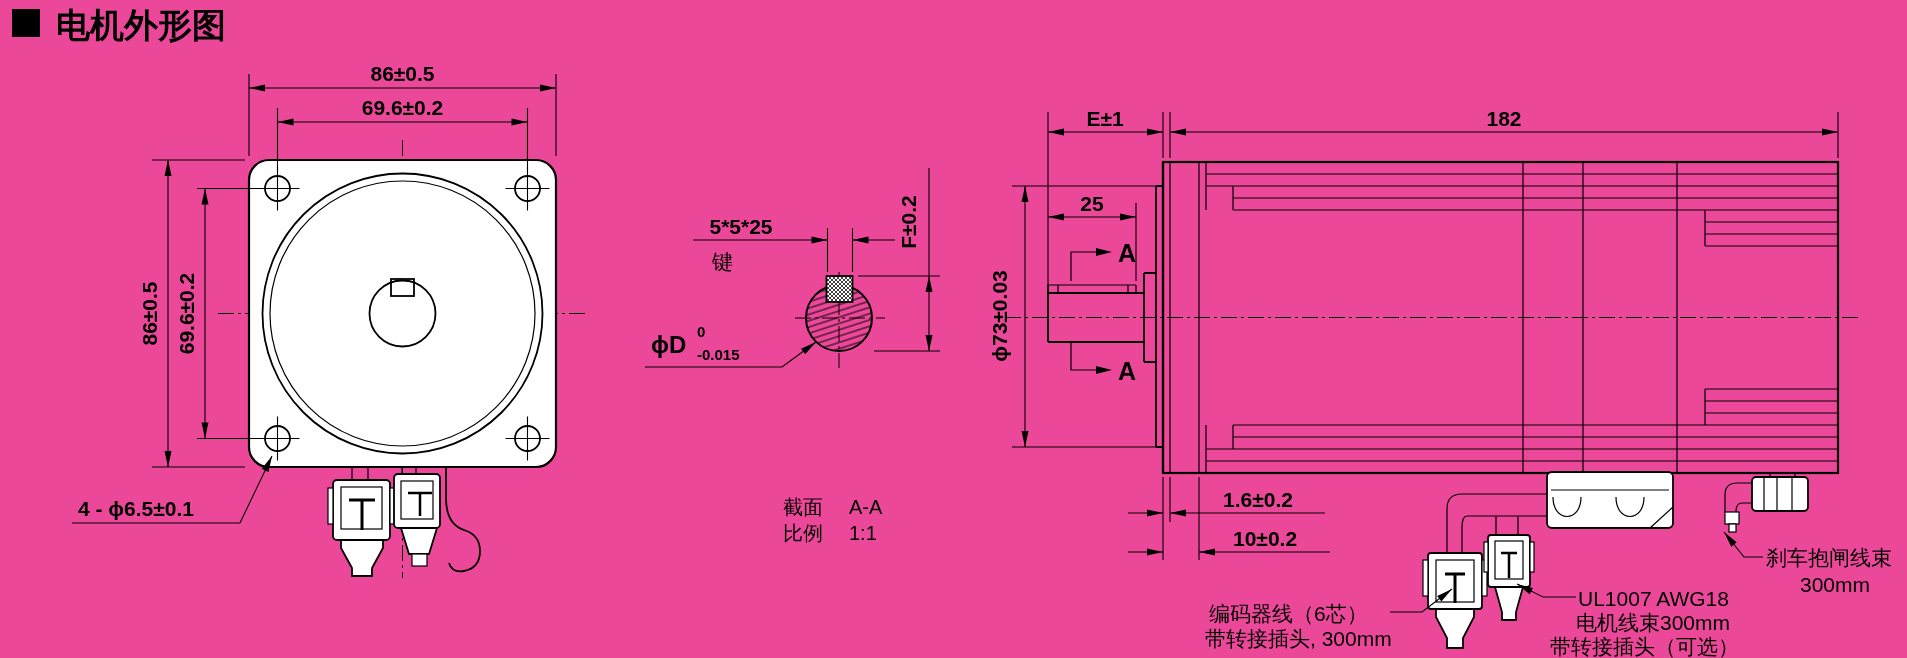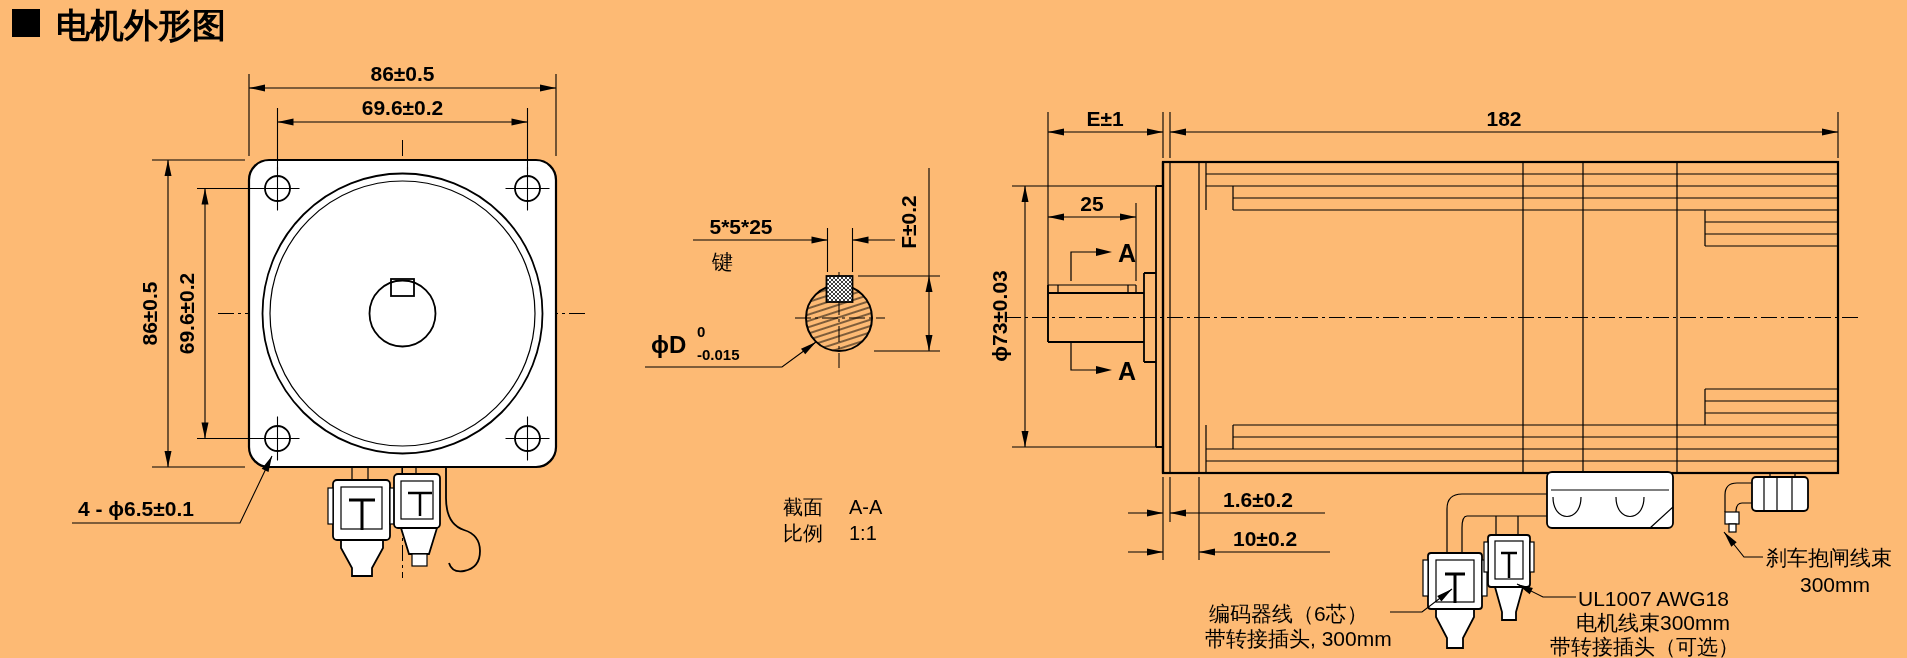--- a/index.html
+++ b/index.html
@@ -1,16 +1,16 @@
 <!DOCTYPE html>
 <html><head>
 <meta charset="utf-8">
 <style>
   html,body{margin:0;padding:0;background:#ffffff;}
-  .canvas{position:relative;width:1907px;height:658px;background:#fdba74;overflow:hidden;text-align:right;}
+  .canvas{position:relative;width:1907px;height:658px;background:#ec4899;overflow:hidden;text-align:right;}
   svg{display:block;}
   svg text{font-family:"Liberation Sans","DejaVu Sans",sans-serif;fill:#000;}
   .ttl{font-size:34px;font-weight:bold;}
   .dim{font-size:21px;font-weight:bold;}
   .dimsmall{font-size:15px;font-weight:bold;}
   .dimbig{font-size:24px;font-weight:bold;}
   .marker{font-size:25px;font-weight:bold;}
   .lbl{font-size:21px;}
   .cap{font-size:20px;}
   .ln{stroke:#000;fill:none;}

